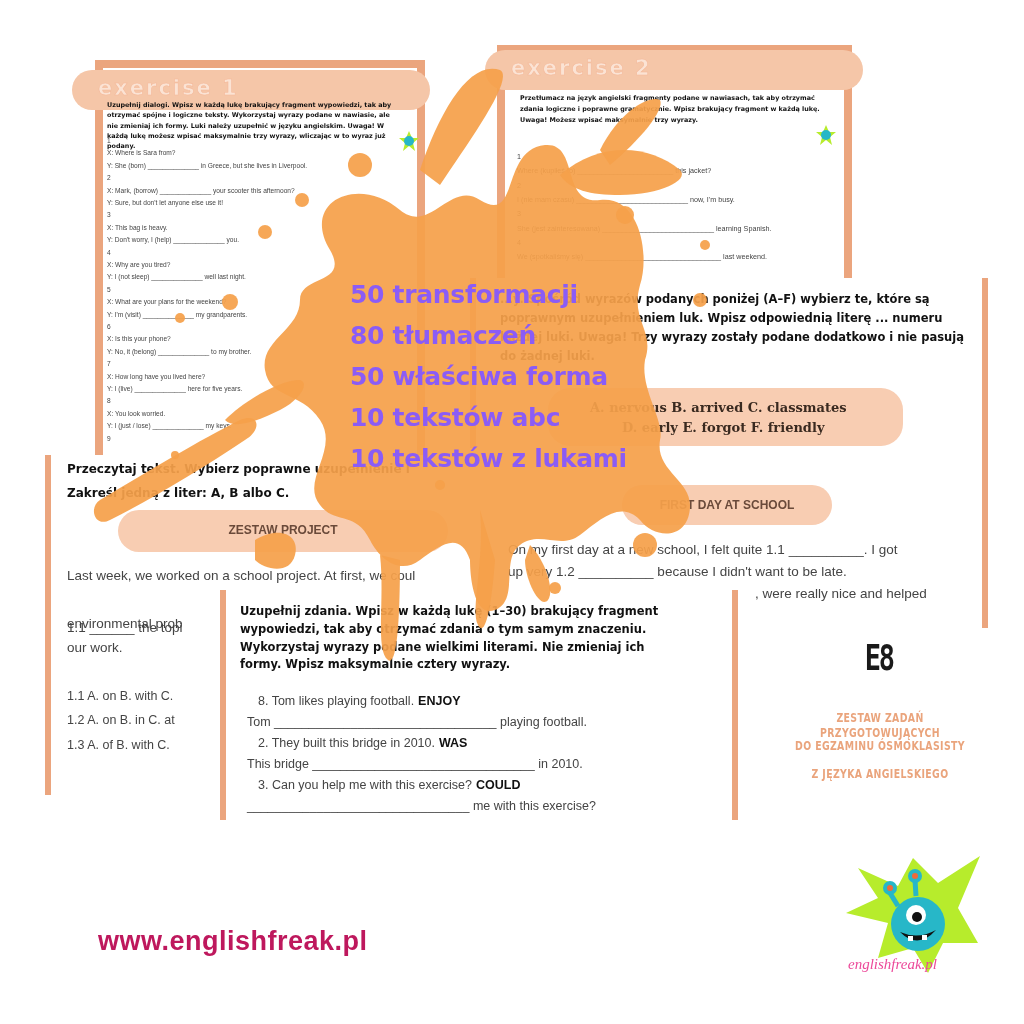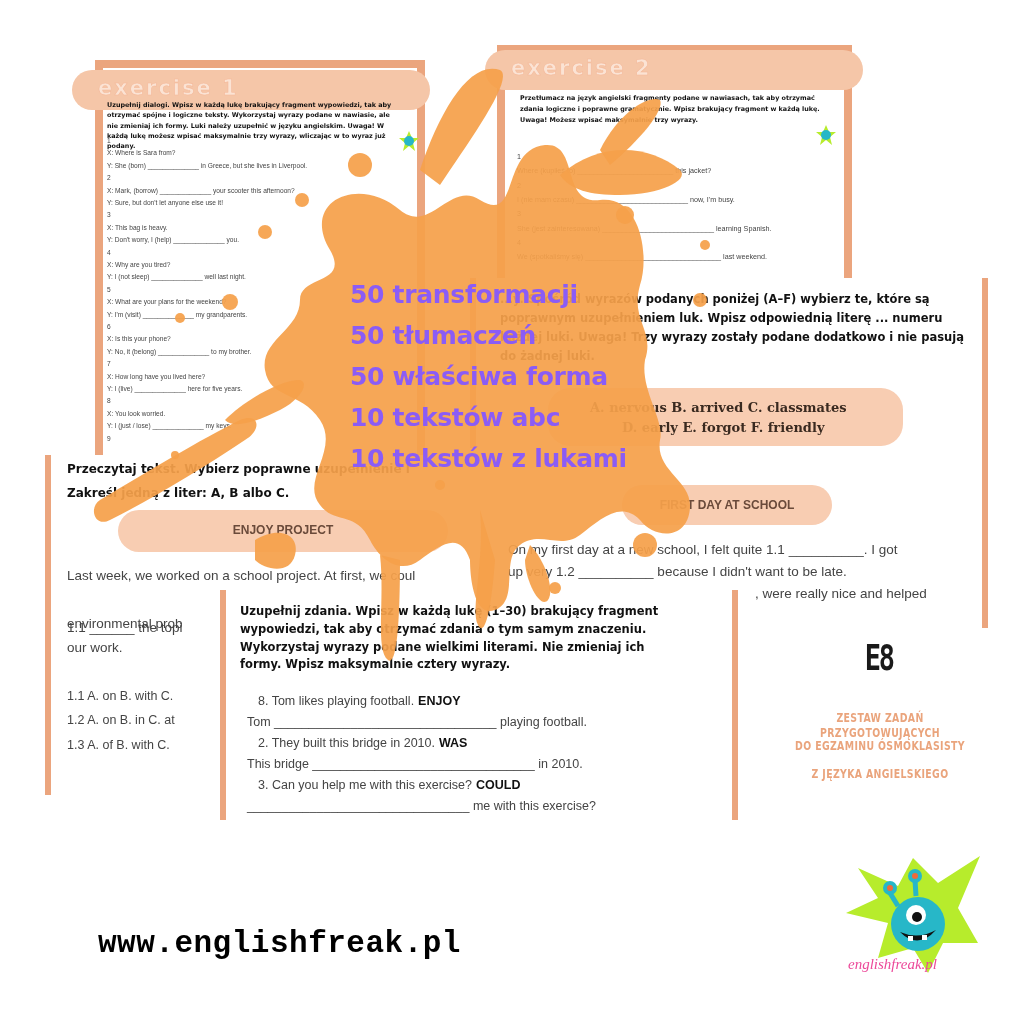--- a/index.html
+++ b/index.html
@@ -8,21 +8,21 @@
   .page{position:absolute;background:#fff}
   .bar{position:absolute;background:#eba57e}
   .ex-head{position:absolute;height:40px;border-radius:20px;background:#f5c6a8;color:#fbe3d4;font-family:"DejaVu Sans",sans-serif;font-weight:bold;font-size:21px;letter-spacing:2px;padding:6px 0 0 26px;-webkit-text-stroke:0.6px #f4b99a}
   .instr{position:absolute;font-family:"DejaVu Sans",sans-serif;font-weight:bold;color:#111;line-height:1.65}
   .line{position:absolute;font-family:"Liberation Sans",sans-serif;color:#444;white-space:nowrap}
   .line b{color:#111}
   .pill{position:absolute;background:#f8cdb2;border-radius:22px;text-align:center;font-family:"Liberation Sans",sans-serif;font-weight:bold;color:#6a4a3a}
   .mascot{position:absolute;width:22px;height:22px}
   .splash{position:absolute;left:0;top:0;width:1024px;height:1024px;pointer-events:none}
   .big{position:absolute;left:350px;font-family:"DejaVu Sans",sans-serif;font-weight:bold;font-size:25px;color:#8b5cf6;white-space:nowrap;letter-spacing:-0.3px}
-  .url{position:absolute;left:98px;top:926px;font-family:Liberation Mono, monospace;font-weight:bold;font-size:31px;color:#000000;letter-spacing:0.5px}
+  .url{position:absolute;left:98px;top:926px;font-family:Liberation Sans, sans-serif;font-weight:bold;font-size:27px;color:#be185d;letter-spacing:0.5px}
   .e8{position:absolute;left:860px;top:637px;font-family:"DejaVu Sans Mono",monospace;font-weight:bold;font-size:36px;color:#1a1a1a;transform:scaleX(0.75);letter-spacing:-3px}
   .sub{position:absolute;left:760px;width:240px;text-align:center;font-family:"DejaVu Sans",sans-serif;font-weight:bold;font-size:13px;color:#eaa47c;transform:scaleX(0.72);transform-origin:center;letter-spacing:0.5px}
   .opts{position:absolute;font-family:"DejaVu Serif",serif;font-weight:bold;font-size:13px;color:#3a2a20;white-space:nowrap}
 </style>
 </head>
 <body>
 
 <div class="page" style="left:95px;top:60px;width:330px;height:395px;">
   <div class="bar" style="left:0;top:0;width:330px;height:8px;border-radius:6px 6px 0 0;"></div>
   <div class="bar" style="left:0;top:0;width:8px;height:395px;"></div>
@@ -95,21 +95,21 @@
 <div class="pill" style="left:622px;top:485px;width:210px;height:40px;font-size:12px;padding-top:13px;">FIRST DAY AT SCHOOL</div>
 <div class="line" style="left:508px;top:542px;font-size:13.5px;">On my first day at a new school, I felt quite 1.1 __________. I got</div>
 <div class="line" style="left:508px;top:564px;font-size:13.5px;">up very 1.2 __________ because I didn't want to be late.</div>
 <div class="line" style="left:755px;top:586px;font-size:13.5px;">, were really nice and helped</div>
 
 <div class="page" style="left:45px;top:455px;width:420px;height:340px;">
   <div class="bar" style="left:0;top:0;width:6px;height:340px;"></div>
 </div>
 <div class="instr" style="left:67px;top:460px;font-size:12px;white-space:nowrap;">Przeczytaj tekst. Wybierz poprawne uzupełnienie l</div>
 <div class="instr" style="left:67px;top:484px;font-size:12px;white-space:nowrap;">Zakreśl jedną z liter: A, B albo C.</div>
-<div class="pill" style="left:118px;top:510px;width:330px;height:42px;font-size:12px;padding-top:13px;">ENJOY PROJECT</div>
+<div class="pill" style="left:118px;top:510px;width:330px;height:42px;font-size:12px;padding-top:13px;">ZESTAW PROJECT</div>
 <div class="line" style="left:67px;top:568px;font-size:13.5px;">Last week, we worked on a school project. At first, we coul</div>
 <div class="line" style="left:67px;top:620px;font-size:13.5px;">1.1 ______ the topi</div>
 <div class="line" style="left:67px;top:616px;font-size:13.5px;">environmental prob</div>
 <div class="line" style="left:67px;top:640px;font-size:13.5px;">our work.</div>
 <div class="line" style="left:67px;top:689px;font-size:12.5px;">1.1 A. on    B. with    C.</div>
 <div class="line" style="left:67px;top:713px;font-size:12.5px;">1.2 A. on    B. in    C. at</div>
 <div class="line" style="left:67px;top:738px;font-size:12.5px;">1.3 A. of    B. with    C.</div>
 
 <div class="page" style="left:220px;top:590px;width:520px;height:230px;">
   <div class="bar" style="left:0;top:0;width:6px;height:230px;"></div>
@@ -147,21 +147,21 @@
     <circle cx="705" cy="245" r="5"></circle>
     <circle cx="175" cy="455" r="4"></circle>
     <circle cx="440" cy="485" r="5"></circle>
     <circle cx="645" cy="545" r="12"></circle>
     <circle cx="555" cy="588" r="6"></circle>
   </g>
 </svg>
 
 <div>
   <div class="big" style="top:280px;">50 transformacji</div>
-  <div class="big" style="top:321px;">50 tłumaczeń</div>
+  <div class="big" style="top:321px;">80 tłumaczeń</div>
   <div class="big" style="top:362px;">50 właściwa forma</div>
   <div class="big" style="top:403px;">10 tekstów abc</div>
   <div class="big" style="top:444px;">10 tekstów z lukami</div>
 </div>
 
 <div class="e8">E8</div>
 <div class="sub" style="top:710px;">ZESTAW ZADAŃ PRZYGOTOWUJĄCYCH</div>
 <div class="sub" style="top:738px;">DO EGZAMINU ÓSMOKLASISTY</div>
 <div class="sub" style="top:766px;">Z JĘZYKA ANGIELSKIEGO</div>
 

